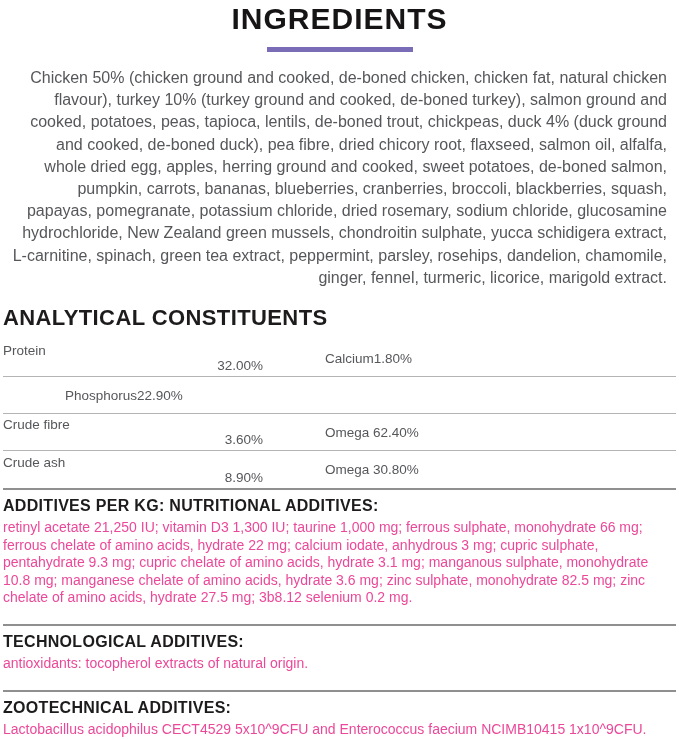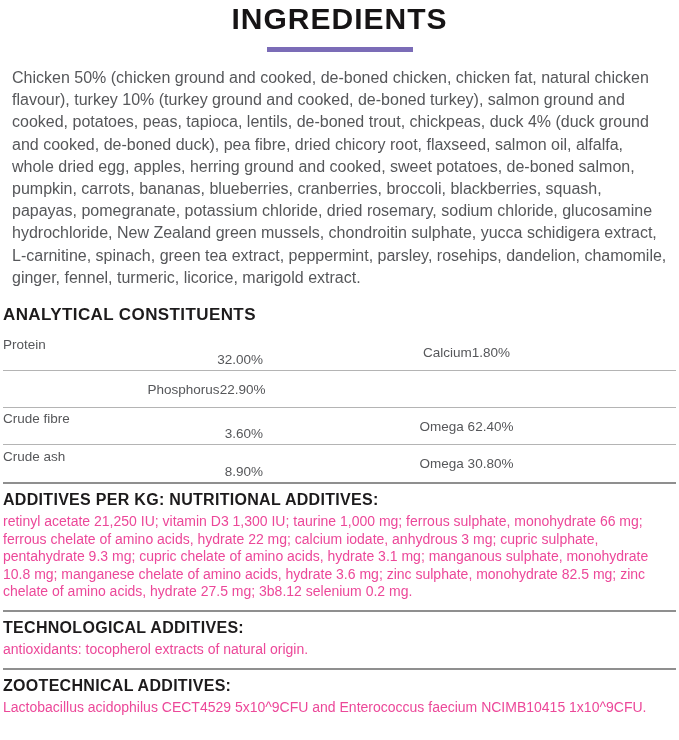--- a/index.html
+++ b/index.html
@@ -24,51 +24,51 @@
   .title-underline {
     width: 146px;
     height: 5px;
     margin: 11px auto 0 auto;
   }
 
   
   .ingredients {
     margin: 15px auto 16px auto;
     width: 655px;
-    text-align: left;
+    text-align: right;
     font-size: 16px;
     line-height: 22.2px;
     color: #56575a;
   }
 
   
   .ac-heading {
     margin-top: 13px;
-    font-size: 17px;
+    font-size: 22px;
     font-weight: bold;
     letter-spacing: 0.4px;
     color: #1d1b1c;
   }
   .ac-table { margin-top: 9px; }
   .ac-row {
     display: flex;
     align-items: center;
     height: 37px;
     border-bottom: 1px solid #b4b4b4;
     font-size: 13.5px;
     color: #56575a;
   }
   .ac-row:last-child { border-bottom: none; }
   .pair-l { width: 260px; display: flex; justify-content: space-between; flex-direction: column; }
   .pair-gap { width: 62px; }
-  .pair-r { width: 283px; display: flex; justify-content: center; }
+  .pair-r { width: 283px; display: flex; justify-content: flex-start; }
   .val { text-align: right; }
 
   
-  .section { border-top: 2px solid #8f8f8f; padding: 7px 0 9px 0; }
+  .section { border-top: 2px solid #8f8f8f; padding: 7px 0 17px 0; }
   .section-heading {
     font-size: 16px;
     font-weight: bold;
     letter-spacing: 0.3px;
     color: #1d1b1c;
   }
   .section-body {
     margin-top: 4px;
     font-size: 14px;
     line-height: 17.6px;

